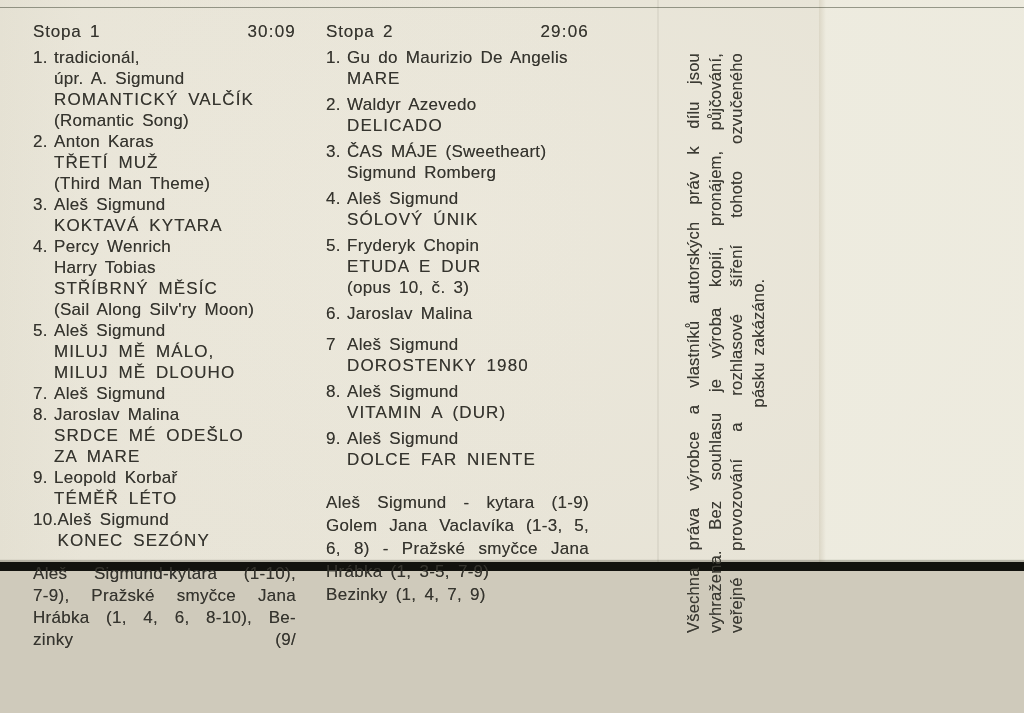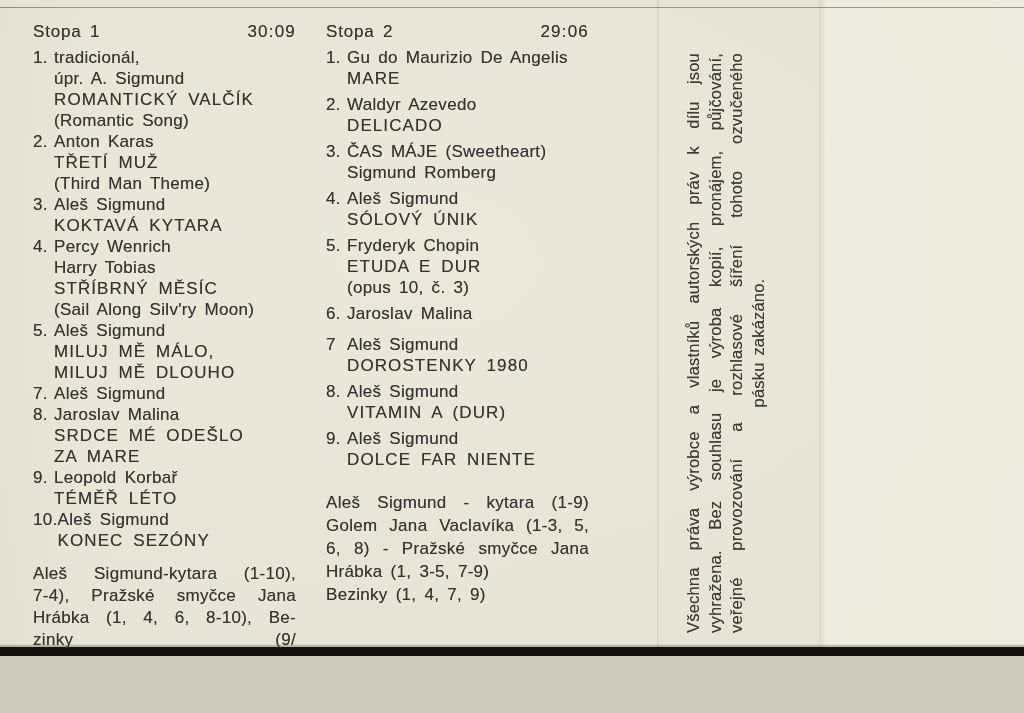--- a/index.html
+++ b/index.html
@@ -3,21 +3,21 @@
 <meta charset="utf-8">
 <style>
   html, body {
     margin: 0; padding: 0;
     width: 1024px; height: 713px;
     overflow: hidden;
     background: #cfcabb;
   }
   .scan {
     position: relative;
-    width: 1024px; height: 656px;
+    width: 1024px; height: 571px;
     background:
       radial-gradient(ellipse 1400px 900px at 45% 40%, rgba(255,255,255,0.10), rgba(0,0,0,0.03)),
       linear-gradient(90deg, #e6e2d3 0%, #eae6d8 8%, #e9e5d7 60%, #e9e5d7 100%);
     font-family: "Liberation Sans", "DejaVu Sans", sans-serif;
     color: #35342e;
     font-size: 17px;
     line-height: 21px;
     word-spacing: 3px;
     letter-spacing: 0.3px;
     text-shadow: 0 0 0.4px rgba(50,48,40,0.55);
@@ -153,21 +153,21 @@
         <div class="track">
           <span class="num">10.</span>
           <div class="lines">
             <div class="line">Aleš Sigmund</div>
             <div class="line caps">KONEC SEZÓNY</div>
           </div>
         </div>
       </div>
     <div class="credits credits-a" id="credits-a">
         <div class="line">Aleš Sigmund-kytara (1-10),</div>
-        <div class="line">7-4), Pražské smyčce Jana</div>
+        <div class="line">7-9), Pražské smyčce Jana</div>
         <div class="line">Hrábka (1, 4, 6, 8-10), Be-</div>
         <div class="line">zinky (9/</div>
       </div>
   </div>
 
   <div class="col col-b">
     <div class="col-head">
       <span>Stopa 2</span>
       <span class="time">29:06</span>
     </div>

